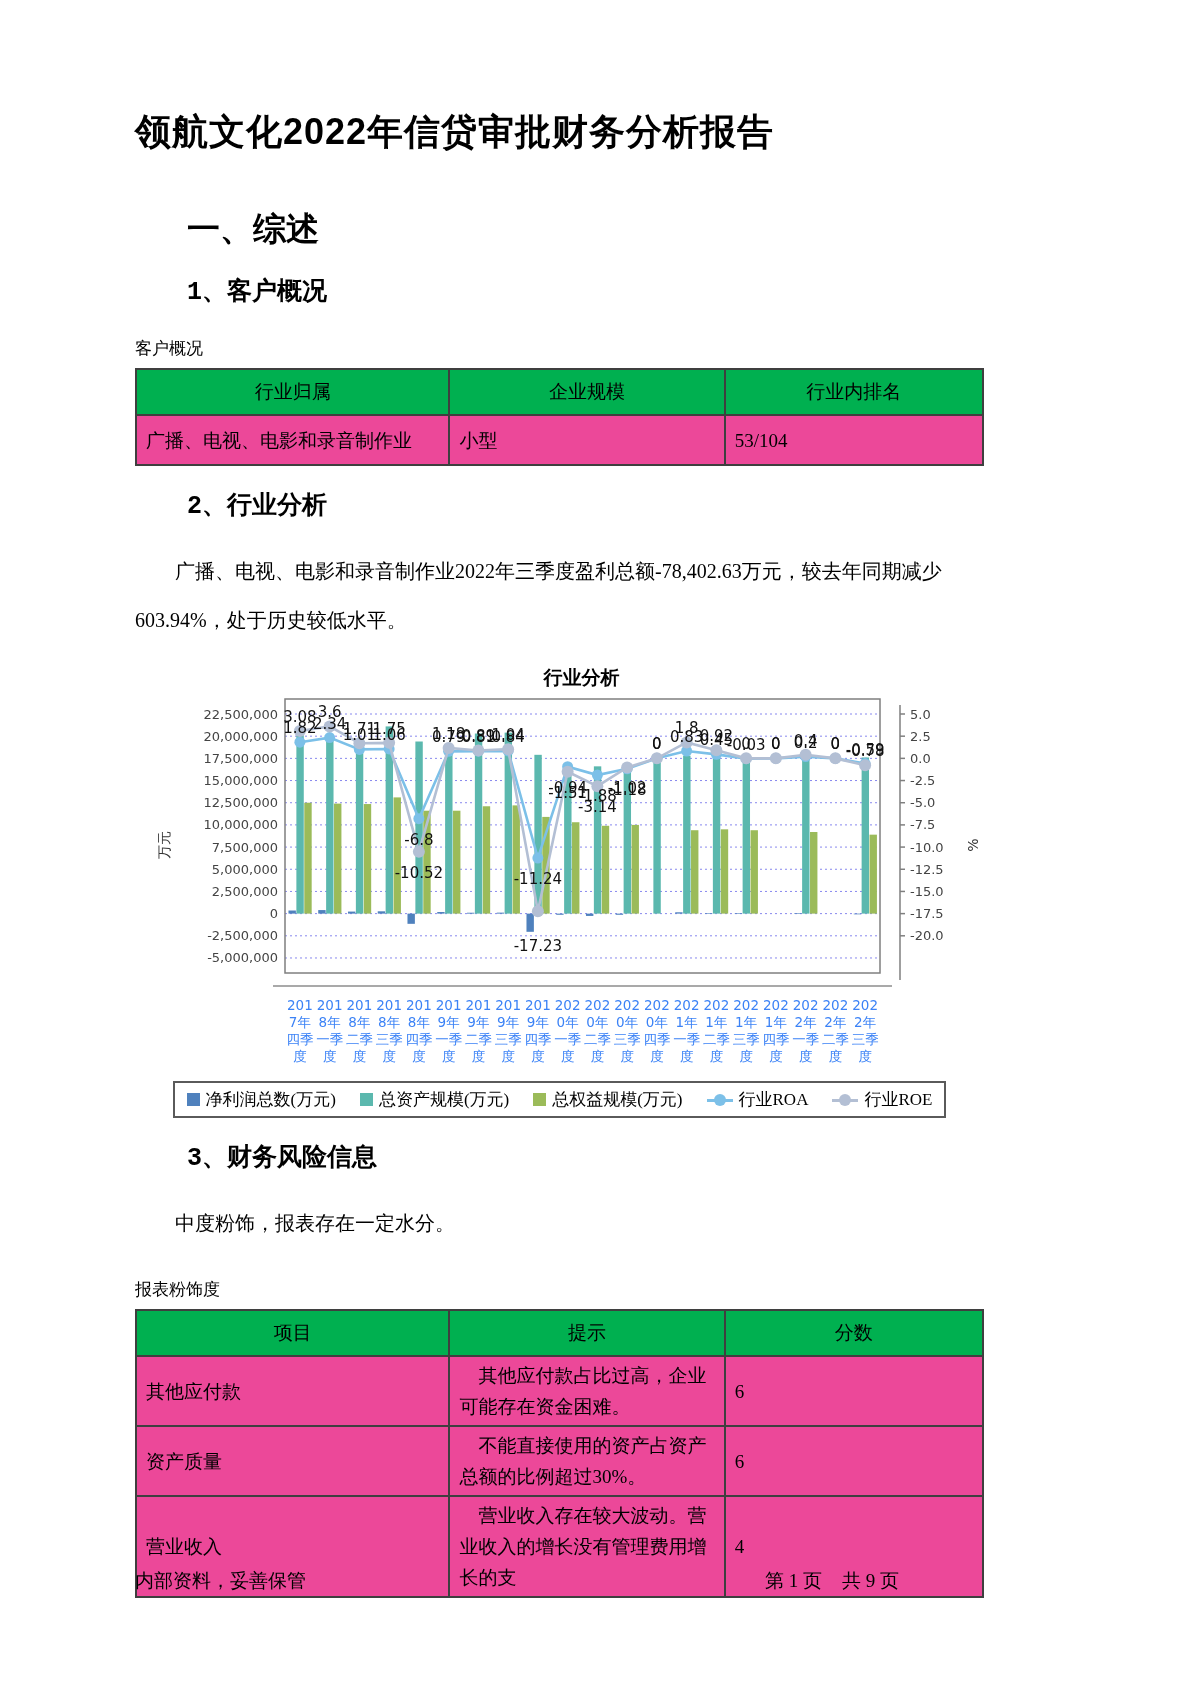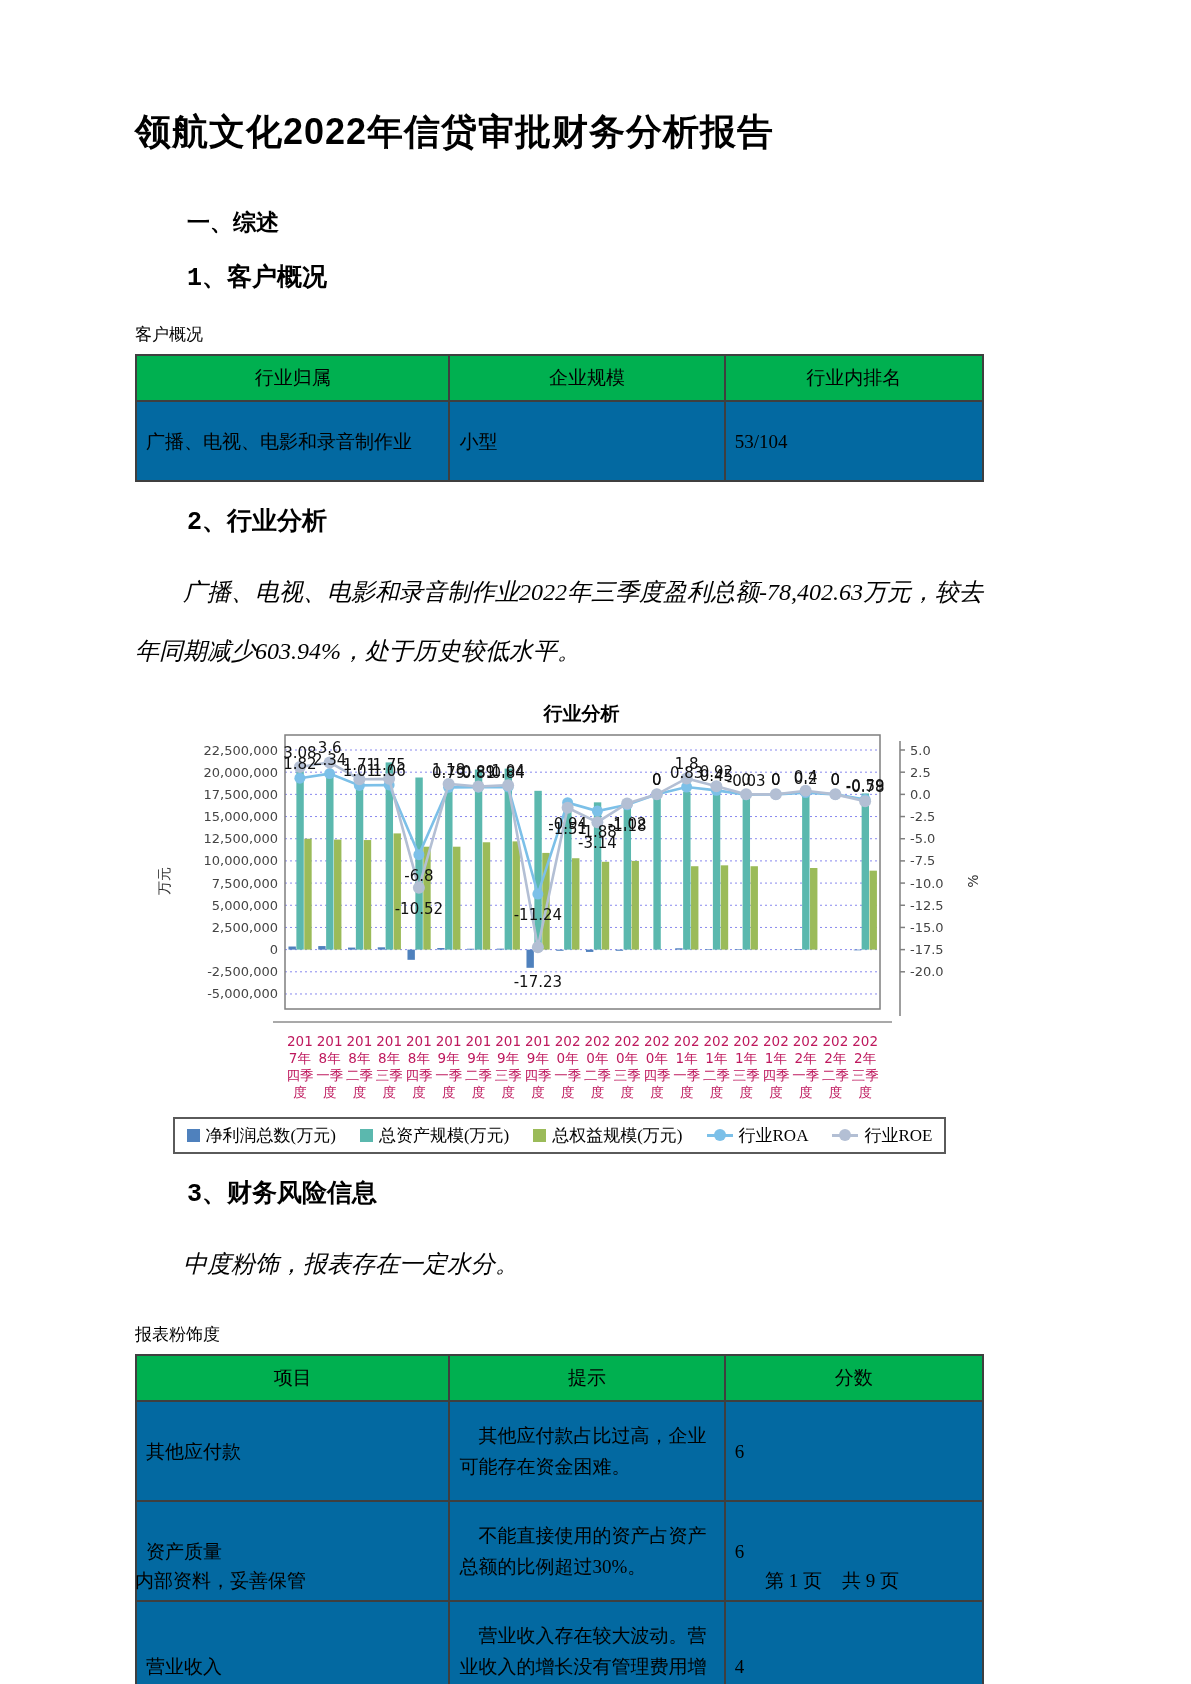--- a/index.html
+++ b/index.html
@@ -1,38 +1,38 @@
 <!DOCTYPE html>
 <html><head>
 <meta charset="utf-8">
 <style>
   html,body{margin:0;padding:0;background:#ffffff;}
   .page{position:relative;width:1191px;height:1684px;margin:0 auto;background:#fff;overflow:hidden;
         font-family:"Liberation Serif","DejaVu Serif",serif;color:#000;}
   .content{position:absolute;left:135px;top:0;width:849px;}
   .doc-title{margin:108px 0 0 0;text-align:left;font-family:"Liberation Sans","DejaVu Sans",sans-serif;
              font-weight:bold;font-size:36px;letter-spacing:1px;}
-  .h-sec{margin:50px 0 0 52px;font-family:"Liberation Sans","DejaVu Sans",sans-serif;font-weight:bold;font-size:23px;}
+  .h-sec{margin:50px 0 0 52px;font-family:"Liberation Sans","DejaVu Sans",sans-serif;font-weight:bold;font-size:33px;}
   .h-sub{margin:22px 0 0 52px;font-family:Liberation Mono, monospace;font-weight:bold;font-size:25px;}
   .tbl-caption{margin:30px 0 8px 0;text-align:left;font-size:17px;}
   .data-table{width:100%;border-collapse:collapse;table-layout:fixed;}
   .data-table th,.data-table td{border:2px solid #3f3f3f;font-size:19px;font-weight:normal;}
   .data-table th{background:#00b050;height:40px;text-align:center;padding:2px 12px;}
-  .data-table td{padding:18px 9px;line-height:31px;vertical-align:middle;background:#0369a1;}
+  .data-table td{padding:3px 9px;line-height:31px;vertical-align:middle;background:#ec4899;}
   #customer-table td{height:42px;}
   #risk-table td{height:58px;}
   #risk-table td:nth-child(2){text-indent:1em;}
-  .body-par{margin:26px 0 0 0;font-size:24px;line-height:2.45;text-indent:2em;font-style:italic;}
+  .body-par{margin:26px 0 0 0;font-size:20px;line-height:2.45;text-indent:2em;}
   .chart-wrap{margin-top:20px;}
   .chart-title{text-align:center;padding-left:44px;font-family:"Liberation Sans","DejaVu Sans",sans-serif;
                font-weight:bold;font-size:19px;margin-bottom:4px;}
   .chart-svg-holder{line-height:0;}
   .x-labels{display:flex;margin-left:150px;width:595px;margin-top:2px;}
   .x-labels div{width:29.75px;font-family:"DejaVu Sans","Liberation Sans",sans-serif;font-size:13.5px;
-                line-height:17px;text-align:center;color:#be185d;word-break:break-all;}
+                line-height:17px;text-align:center;color:#3b82f6;word-break:break-all;}
   .legend{display:flex;align-items:center;gap:24px;width:fit-content;margin:16px auto 0 auto;
           border:2px solid #5a5a5a;padding:5px 12px;font-size:17px;background:#fff;}
   .legend .item{display:flex;align-items:center;gap:6px;white-space:nowrap;}
   .legend .sw{display:inline-block;width:13px;height:13px;}
   .legend .lm{position:relative;display:inline-block;width:26px;height:14px;}
   .legend .lm .bar{position:absolute;left:0;right:0;top:6px;height:3px;}
   .legend .lm .dot{position:absolute;left:7px;top:1px;width:12px;height:12px;border-radius:50%;}
   .footer{position:absolute;left:135px;width:764px;top:1568px;font-size:19px;}
   .footer .fr{float:right;}
   .footer .gap{display:inline-block;width:20px;}

